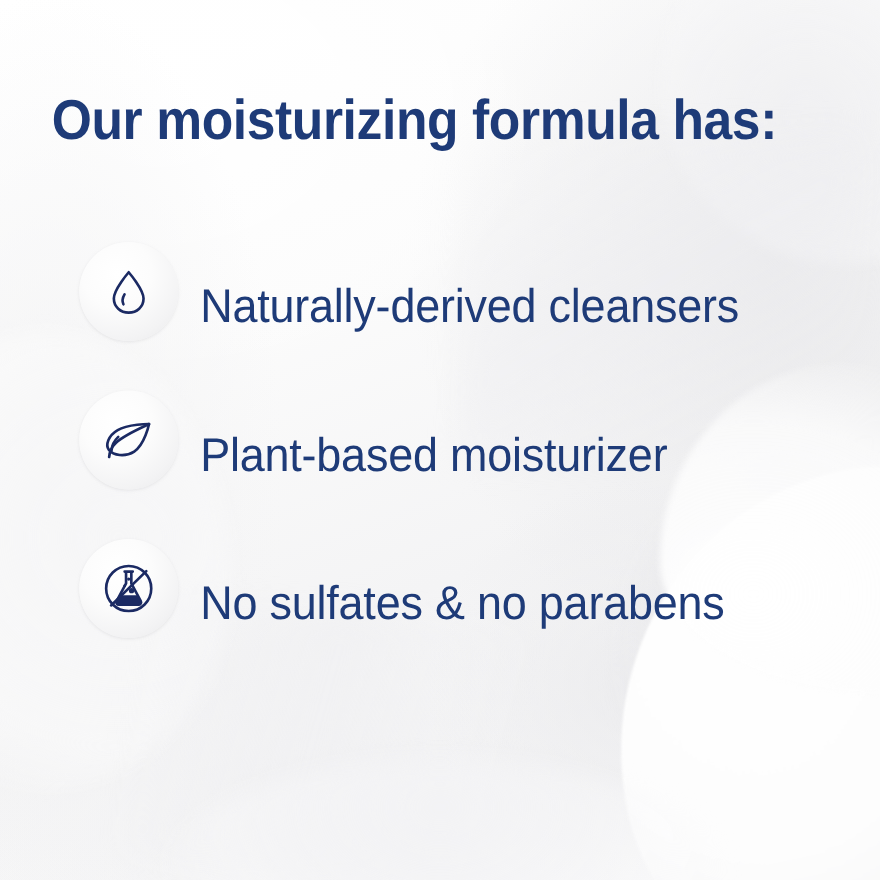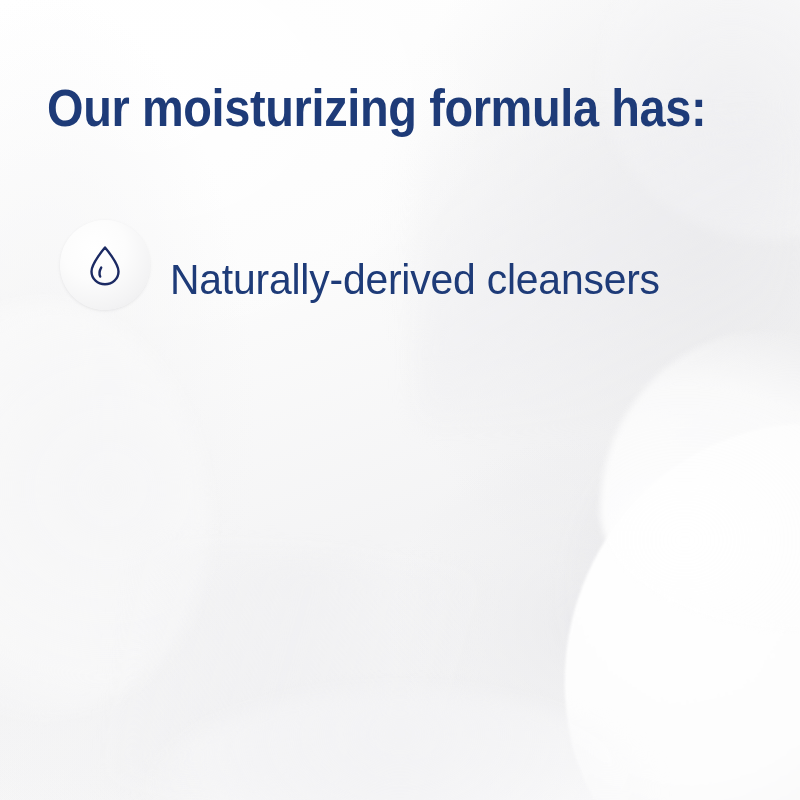--- a/index.html
+++ b/index.html
@@ -143,21 +143,21 @@
     font-size: 51px;
     font-weight: bold;
     letter-spacing: -0.4px;
     transform: scaleX(0.92);
     transform-origin: left center;
     white-space: nowrap;
   }
 
   .feature-list {
     position: absolute;
-    left: 0;
+    left: 12px;
     top: 212px;
     width: 692px;
   }
 
   .feature-row {
     position: relative;
     height: 135px;
     display: flex;
     align-items: center;
   }
@@ -234,17 +234,53 @@
             <svg width="48" height="48" viewBox="0 0 48 48">
               <path class="icon-stroke" d="M24 6.5 C24 6.5 37.5 22.2 37.5 30.4 C37.5 37.9 31.4 43.2 24 43.2 C16.6 43.2 10.5 37.9 10.5 30.4 C10.5 22.2 24 6.5 24 6.5 Z"></path>
               <path class="icon-stroke" stroke-width="2.2" d="M20.2 26.6 C18.4 29.6 18.0 33.0 19.2 35.6"></path>
             </svg>
           </span>
         </div>
         <div class="feature-label">Naturally-derived cleansers</div>
       </div>
 
 
-
+      <div class="feature-row">
+        <div class="icon-badge">
+          <span>
+            <svg width="52" height="44" viewBox="0 0 52 44">
+
+              <path class="icon-stroke" stroke-width="2.4" d="M44.5 7.5 C44.5 7.5 40.5 26.5 31.0 32.5 C22.5 37.9 12.0 36.0 8.0 31.0 C4.5 26.6 7.5 18.0 16.0 13.0 C25.5 7.4 44.5 7.5 44.5 7.5 Z"></path>
+
+              <path class="icon-stroke" stroke-width="2.3" d="M44.5 7.5 C36.0 11.5 22.0 17.5 14.5 24.5 C10.5 28.2 8.6 32.6 8.2 37.5"></path>
+
+              <path class="icon-stroke" stroke-width="2.2" d="M16.5 19.2 C13.0 22.6 10.6 27.2 10.4 31.4"></path>
+            </svg>
+          </span>
+        </div>
+        <div class="feature-label">Plant-based moisturizer</div>
+      </div>
+
+      <div class="feature-row">
+        <div class="icon-badge">
+          <span>
+            <svg width="52" height="52" viewBox="0 0 52 52">
+
+              <circle class="icon-stroke" stroke-width="2.3" cx="26" cy="26" r="20.5"></circle>
+
+              <path class="icon-stroke" stroke-width="2.4" d="M22.3 10.6 L29.7 10.6 M23.6 10.6 L23.6 21.4 L15.0 37.4 C14.2 39.0 15.3 40.8 17.1 40.8 L34.9 40.8 C36.7 40.8 37.8 39.0 37.0 37.4 L28.4 21.4 L28.4 10.6"></path>
+
+              <path class="icon-fill" d="M18.0 32.2 L34.0 32.2 L37.0 37.6 C37.8 39.1 36.7 40.8 34.9 40.8 L17.1 40.8 C15.3 40.8 14.2 39.1 15.0 37.6 Z"></path>
+
+              <circle class="icon-fill" cx="26.0" cy="17.4" r="1.5"></circle>
+              <circle class="icon-fill" cx="22.4" cy="23.6" r="1.3"></circle>
+              <circle class="icon-fill" cx="28.6" cy="28.0" r="2.4"></circle>
+
+              <path class="icon-stroke" stroke-width="2.3" d="M10.0 41.4 L42.0 10.2"></path>
+            </svg>
+          </span>
+        </div>
+        <div class="feature-label">No sulfates &amp; no parabens</div>
+      </div>
 
     </div>
   </div>
 </div>
 
 </body></html>

